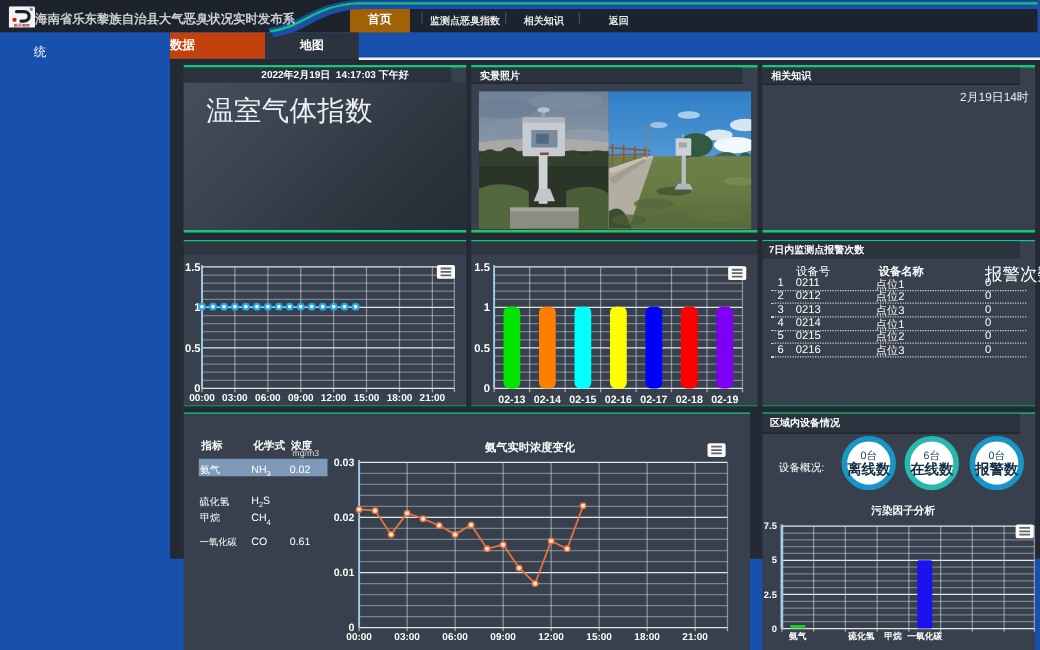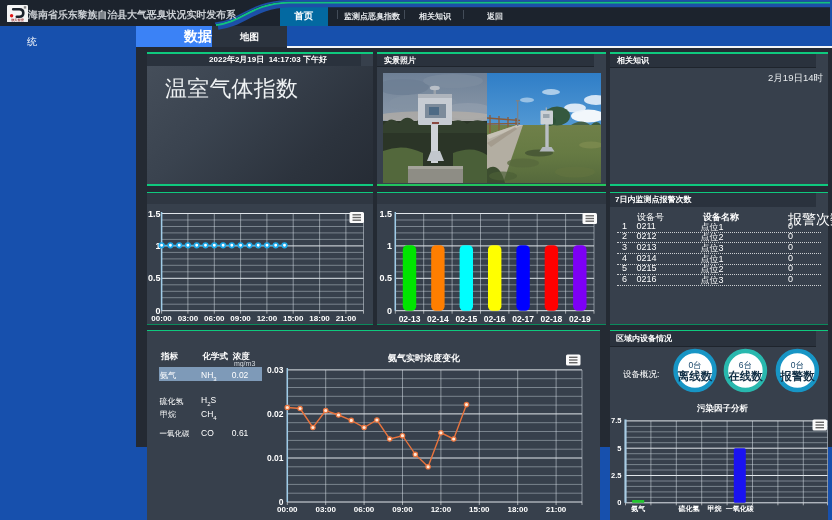--- a/index.html
+++ b/index.html
@@ -17,29 +17,29 @@
 </svg>
 <div class="abs" style="left:830px;top:0;width:2px;height:26px;background:#1d4fa8;z-index:7"></div>
 <svg class="abs" style="left:7px;top:4.5px;z-index:8" width="21" height="17.5" viewBox="0 0 21 17.5">
 <rect x="0" y="0" width="21" height="17.5" rx="1.2" fill="#f4f4f4"></rect>
 <path d="M6.2,4.2 L12.3,4.2 C14.8,4.2 16.3,5.8 16.3,8.0 C16.3,10.2 14.8,11.8 12.3,11.8 L9.8,11.8" fill="none" stroke="#1b222b" stroke-width="2.6" stroke-linecap="round"></path>
 <circle cx="4.6" cy="10.8" r="1.7" fill="#e01414"></circle>
 <rect x="16.8" y="1.2" width="2.4" height="2.4" fill="#555" opacity="0.7"></rect>
 <text x="10.5" y="16.3" font-size="3.2" fill="#a04040" text-anchor="middle" font-weight="bold">航天智控</text>
 </svg>
 <div class="txt" style="left:28px;top:8px;color:#c9cdd2;font-size:10px;letter-spacing:-0.1px;z-index:8;font-weight:bold">海南省乐东黎族自治县大气恶臭状况实时发布系</div>
-<div class="abs" style="left:279.5px;top:4.5px;width:48.5px;height:21px;background:#0369a1;z-index:5;color:#fff;font-weight:bold;font-size:9.5px;text-align:center;line-height:21px">首页</div>
+<div class="abs" style="left:279.5px;top:4.5px;width:48.5px;height:21px;background:#a16207;z-index:5;color:#fff;font-weight:bold;font-size:9.5px;text-align:center;line-height:21px">首页</div>
 <div class="txt" style="left:344px;top:11px;color:#e6e9ec;font-size:8px;z-index:8;font-weight:bold">监测点恶臭指数</div>
 <div class="txt" style="left:419px;top:11px;color:#e6e9ec;font-size:8px;z-index:8;font-weight:bold">相关知识</div>
 <div class="txt" style="left:487px;top:11px;color:#e6e9ec;font-size:8px;z-index:8;font-weight:bold">返回</div>
 <div class="abs" style="left:337px;top:10px;width:1px;height:9px;background:#434c58;z-index:8"></div>
 <div class="abs" style="left:403.5px;top:10px;width:1px;height:9px;background:#434c58;z-index:8"></div>
 <div class="abs" style="left:462.5px;top:10px;width:1px;height:9px;background:#434c58;z-index:8"></div>
 <div class="abs" style="left:0;top:25.5px;width:832px;height:21px;background:#1750ad"></div>
-<div class="abs" style="left:136px;top:25.5px;width:76px;height:21px;background:#3b82f6;color:#fff;font-weight:bold;font-size:14px;text-align:right;line-height:21px;z-index:5">数据</div>
+<div class="abs" style="left:136px;top:25.5px;width:76px;height:21px;background:#c2410c;color:#fff;font-weight:bold;font-size:10px;text-align:left;line-height:21px;z-index:5">数据</div>
 <div class="abs" style="left:212px;top:25.5px;width:75px;height:21px;background:#2b333e;color:#fff;font-weight:bold;font-size:9.5px;text-align:center;line-height:21px;z-index:5">地图</div>
 <div class="txt" style="left:27px;top:34.5px;color:#fff;font-size:10px;z-index:5">统</div>
 <div class="abs" style="left:287px;top:46px;width:545px;height:1.5px;background:#f2f4f6;z-index:5"></div>
 <div class="abs" style="left:136px;top:46.5px;width:696px;height:400.5px;background:#242a33"></div>
 <div class="panel" style="left:147px;top:52px;width:226px;height:134px;border-bottom:2px solid #0fc97e">
 <div class="phead" style="height:12.5px;line-height:12.5px;text-align:center;font-size:8px;padding-left:28px">2022年2月19日&nbsp;&nbsp;14:17:03 下午好</div>
 <div class="abs" style="left:0;top:12px;width:226px;height:118px;background:linear-gradient(135deg,#454e5a 0%,#3a434f 35%,#2c333d 75%,#262c35 100%)">
 <div class="txt" style="left:18px;top:8px;color:#eef1f3;font-size:22px;letter-spacing:0.2px">温室气体指数</div>
 </div>
   </div>

